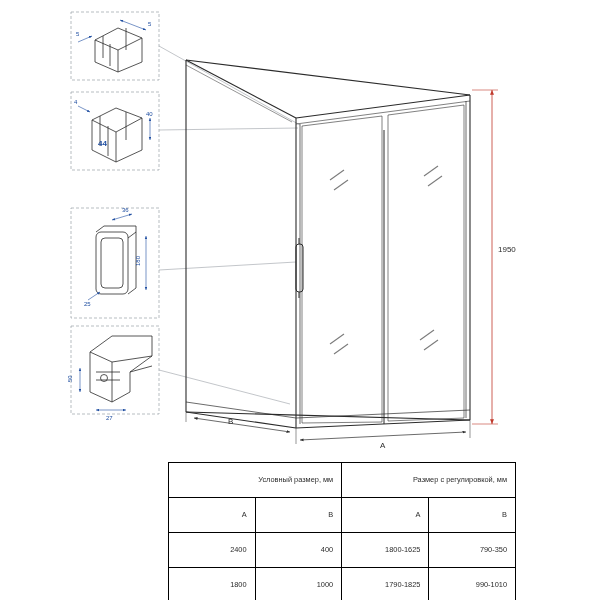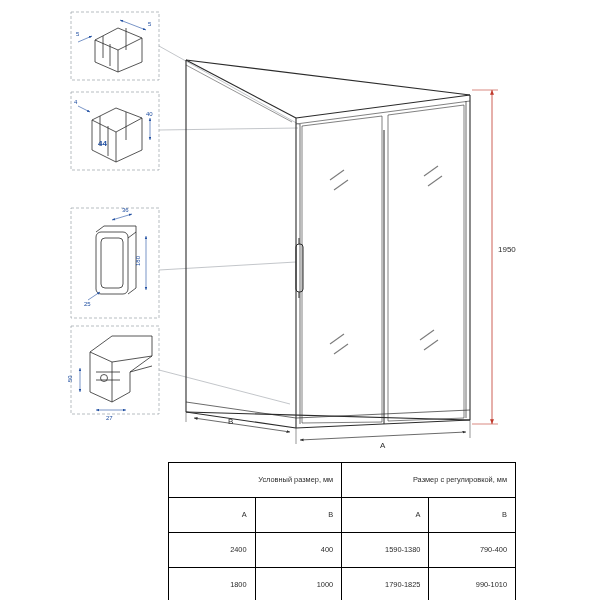--- a/index.html
+++ b/index.html
@@ -226,22 +226,22 @@
         <th class="col-a">A</th>
         <th class="col-b">B</th>
         <th class="col-c">A</th>
         <th class="col-d">B</th>
       </tr>
     </thead>
     <tbody>
       <tr>
         <td>2400</td>
         <td>400</td>
-        <td>1590-1380</td>
-        <td>790-400</td>
+        <td>1800-1625</td>
+        <td>790-350</td>
       </tr>
       <tr>
         <td>1800</td>
         <td>1000</td>
         <td>1790-1825</td>
         <td>990-1010</td>
       </tr>
     </tbody>
   </table>
 

